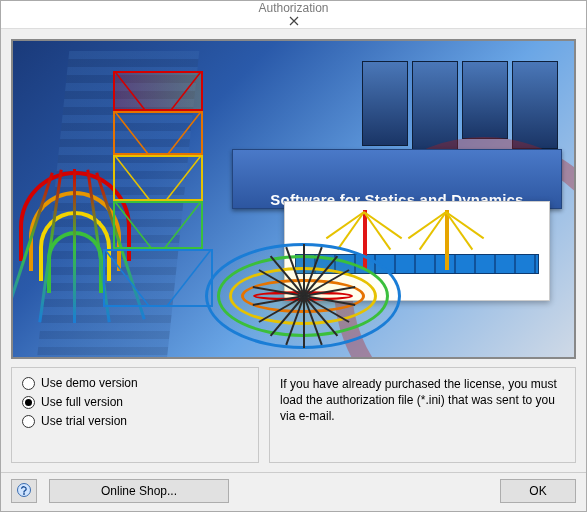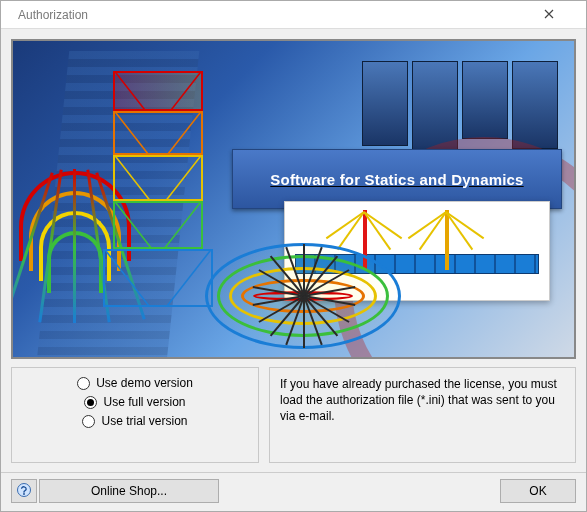--- a/index.html
+++ b/index.html
@@ -17,23 +17,24 @@
     background: #f0f0f0;
     display: flex;
     flex-direction: column;
     position: relative;
   }
   .titlebar {
     height: 28px;
     background: #fff;
     display: flex;
     align-items: center;
-    padding: 0 17px;
+    padding: 0 4px;
     border-bottom: 1px solid #ddd;
     color: #7a7a7a;
+    flex-direction: column;
   }
   .titlebar .title { flex: 1; }
   .titlebar .close {
     width: 40px;
     height: 24px;
     display: flex;
     align-items: center;
     justify-content: center;
     color: #555;
     cursor: pointer;
@@ -60,24 +61,23 @@
   .bg-bldg { position:absolute; left:40px; top:10px; width:130px; height:310px; background:repeating-linear-gradient(180deg,#3b6bb0 0,#3b6bb0 8px,#274a82 8px,#274a82 16px); opacity:.35; transform: skewX(-6deg); }
   .bg-curve { position:absolute; right:-60px; bottom:-80px; width:300px; height:300px; border:18px solid rgba(180,30,30,0.35); border-radius:50%; }
 
   .slogan-box {
     position: absolute;
     top: 108px;
     right: 12px;
     width: 330px;
     height: 60px;
     background: linear-gradient(180deg,#4a79c8,#2d56a0);
-    display: flex; align-items:center; justify-content:center;
+    display: flex; align-items:flex-end; justify-content:center;
     border:1px solid #23457e;
     box-shadow: 0 2px 4px rgba(0,0,0,.4);
-    text-decoration: underline;
   }
   .slogan-box span { color:#fff; font-size:15px; font-weight:600; letter-spacing:.2px; }
 
   
   .tower {
     position:absolute; left:80px; top:30px; width:130px; height:250px;
   }
   .tower .stage { position:absolute; left:20px; width:90px; border:2px solid; }
   .tower .s1{top:0;height:40px;border-color:#d40000;background:linear-gradient(90deg,rgba(255,0,0,.2),rgba(255,200,0,.2));}
   .tower .s2{top:40px;height:44px;border-color:#e57300;}
@@ -128,39 +128,39 @@
   .lower {
     display:flex; gap:10px; height:96px;
   }
   .options {
     width: 248px;
     border:1px solid #c8c8c8;
     background:#f0f0f0;
     padding:8px 10px;
     display:flex; flex-direction:column; gap:5px;
   }
-  .radio-row { display:flex; align-items:center; gap:6px; cursor:pointer;justify-content:center; }
+  .radio-row { display:flex; align-items:center; gap:6px; cursor:pointer; }
   .radio {
     width:13px;height:13px;border:1px solid #333;border-radius:50%;
     display:inline-flex;align-items:center;justify-content:center;background:#fff;
   }
   .radio.checked::after{content:"";width:7px;height:7px;background:#000;border-radius:50%;}
   .radio-label{font-size:12px;}
   .info {
     flex:1;
     border:1px solid #c8c8c8;
     background:#f0f0f0;
     padding:8px 10px;
     font-size:12px;
     line-height:1.35;
   }
   .footer {
     border-top:1px solid #ccc;
     padding:6px 10px 8px 10px;
-    display:flex; align-items:center; gap:2px;
+    display:flex; align-items:center; gap:12px;
   }
   .help-btn {
     width:26px;height:24px;border:1px solid #adadad;background:#e1e1e1;
     display:flex;align-items:center;justify-content:center;cursor:pointer;
   }
   .help-btn svg{width:16px;height:16px;}
   .btn {
     height:24px;border:1px solid #adadad;background:#e1e1e1;
     padding:0 12px;cursor:pointer;font-size:12px;min-width:76px;
     display:flex;align-items:center;justify-content:center;

